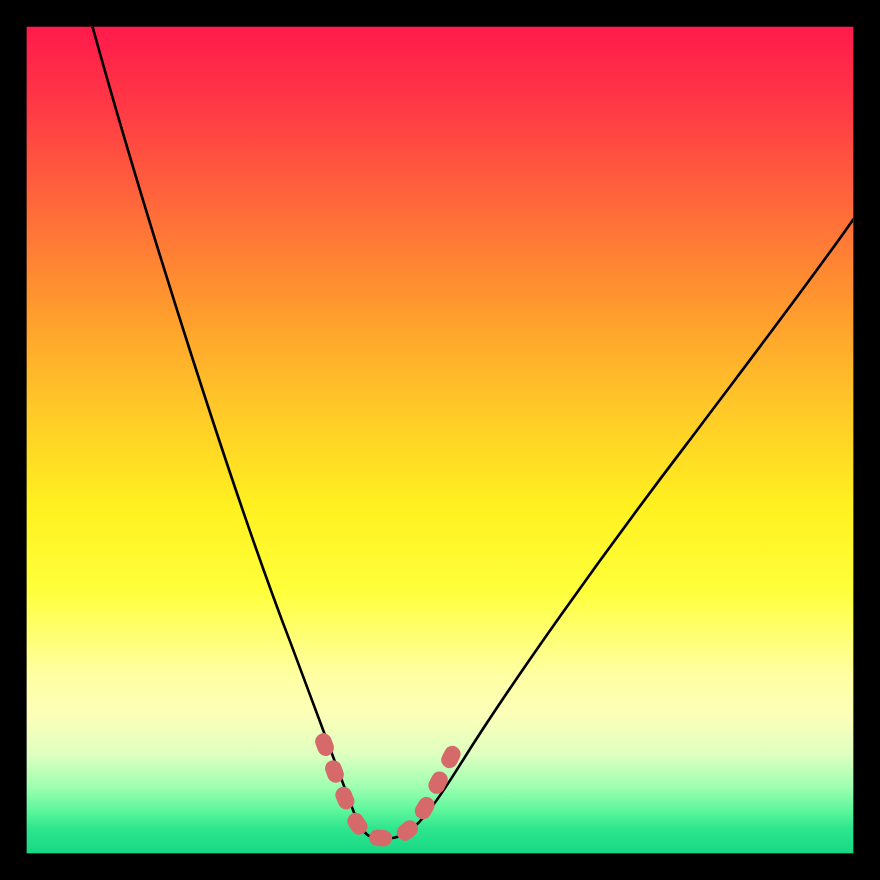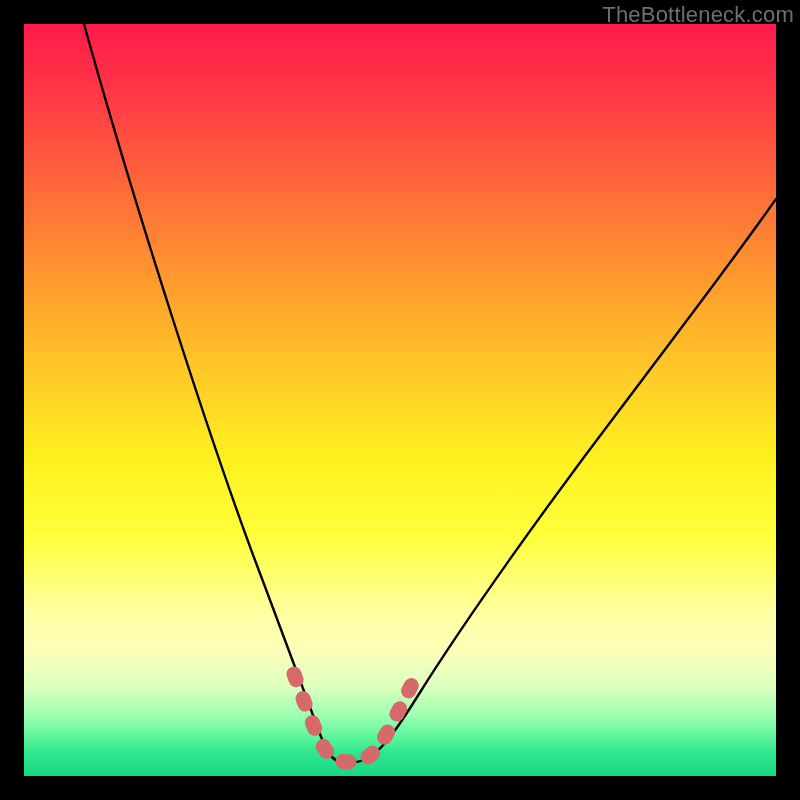--- a/index.html
+++ b/index.html
@@ -82,14 +82,13 @@
                C 660 300, 710 235, 752 175" fill="none" stroke="#000" stroke-width="2.4" stroke-linecap="round"></path>
       <path d="M 270 650
                C 278 672, 286 694, 294 712
                C 300 726, 307 735, 316 737
                C 326 739, 336 738, 344 733
                C 354 726, 362 712, 372 692
                C 378 680, 384 668, 390 656" fill="none" stroke="#d66a6a" stroke-width="15" stroke-linecap="round" stroke-linejoin="round" stroke-dasharray="6 20"></path>
     </svg>
   </div>
 
-  <div class="watermark">TheBottleneck.com</div>
 </div>
 
 </body></html>

